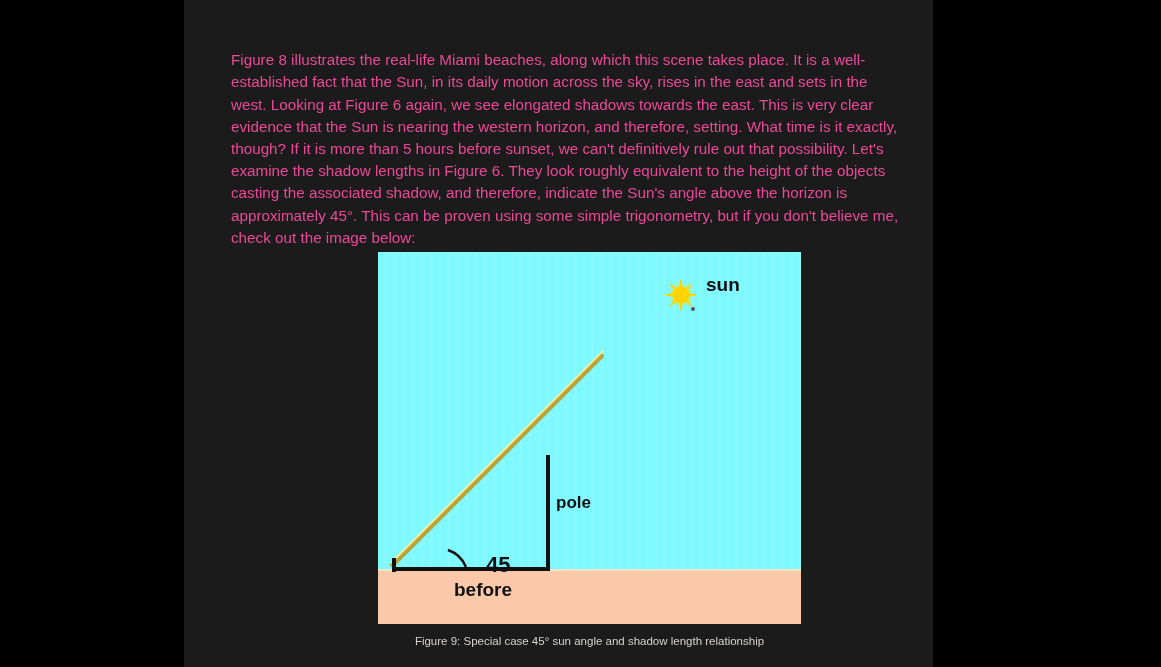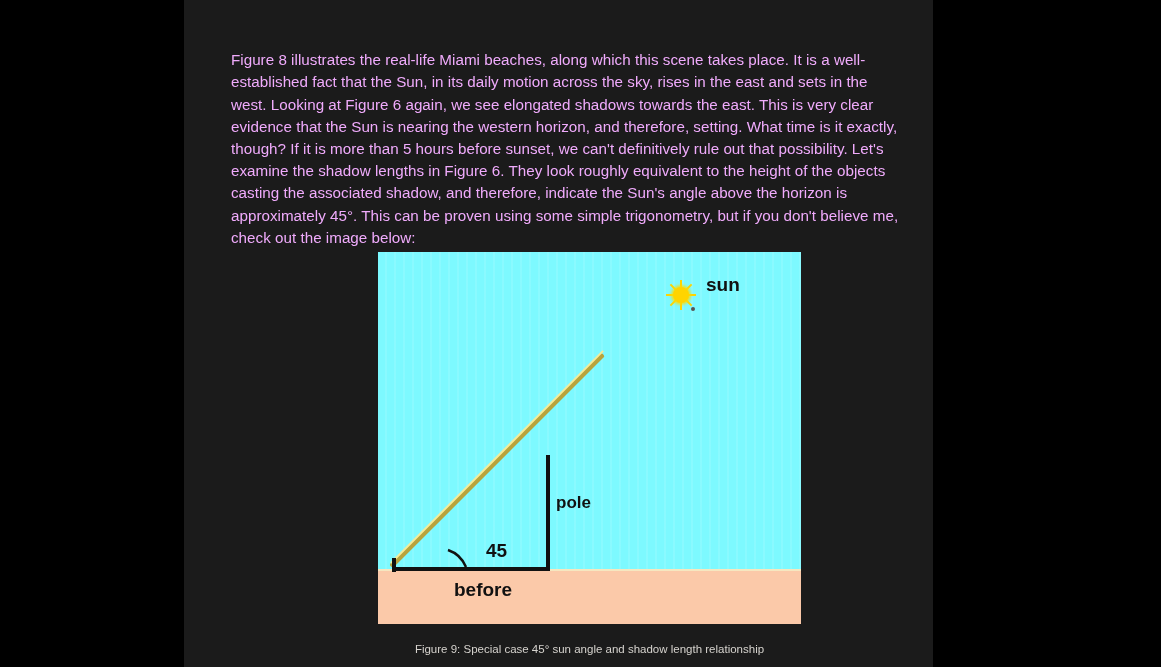--- a/index.html
+++ b/index.html
@@ -26,21 +26,21 @@
     width: 749px;
     height: 667px;
     background: #1b1b1b;
     overflow: hidden;
   }
   #article-text {
     position: absolute;
     left: 47px;
     top: 34px;
     width: 672px;
-    color: #f0abfc;
+    color: #ec4899;
     font-size: 15.2px;
     line-height: 22.2px;
     letter-spacing: 0.02px;
     text-align: left;
   }
   #figure-block {
     position: absolute;
     left: 174px;
     top: 252px;
     width: 423px;
@@ -191,25 +191,25 @@
     top: 241px;
     font-size: 17px;
   }
   #label-shadow {
     left: 76px;
     top: 327px;
     font-size: 19px;
   }
   #label-45 {
     left: 108px;
-    top: 288px;
-    font-size: 19px;
+    top: 300px;
+    font-size: 22px;
   }
   #figure-caption {
-    margin-top: 18px;
+    margin-top: 10px;
     width: 423px;
     text-align: center;
     color: #d6d3ce;
     font-size: 11.5px;
     line-height: 15px;
   }
 </style>
 </head>
 <body>
 

